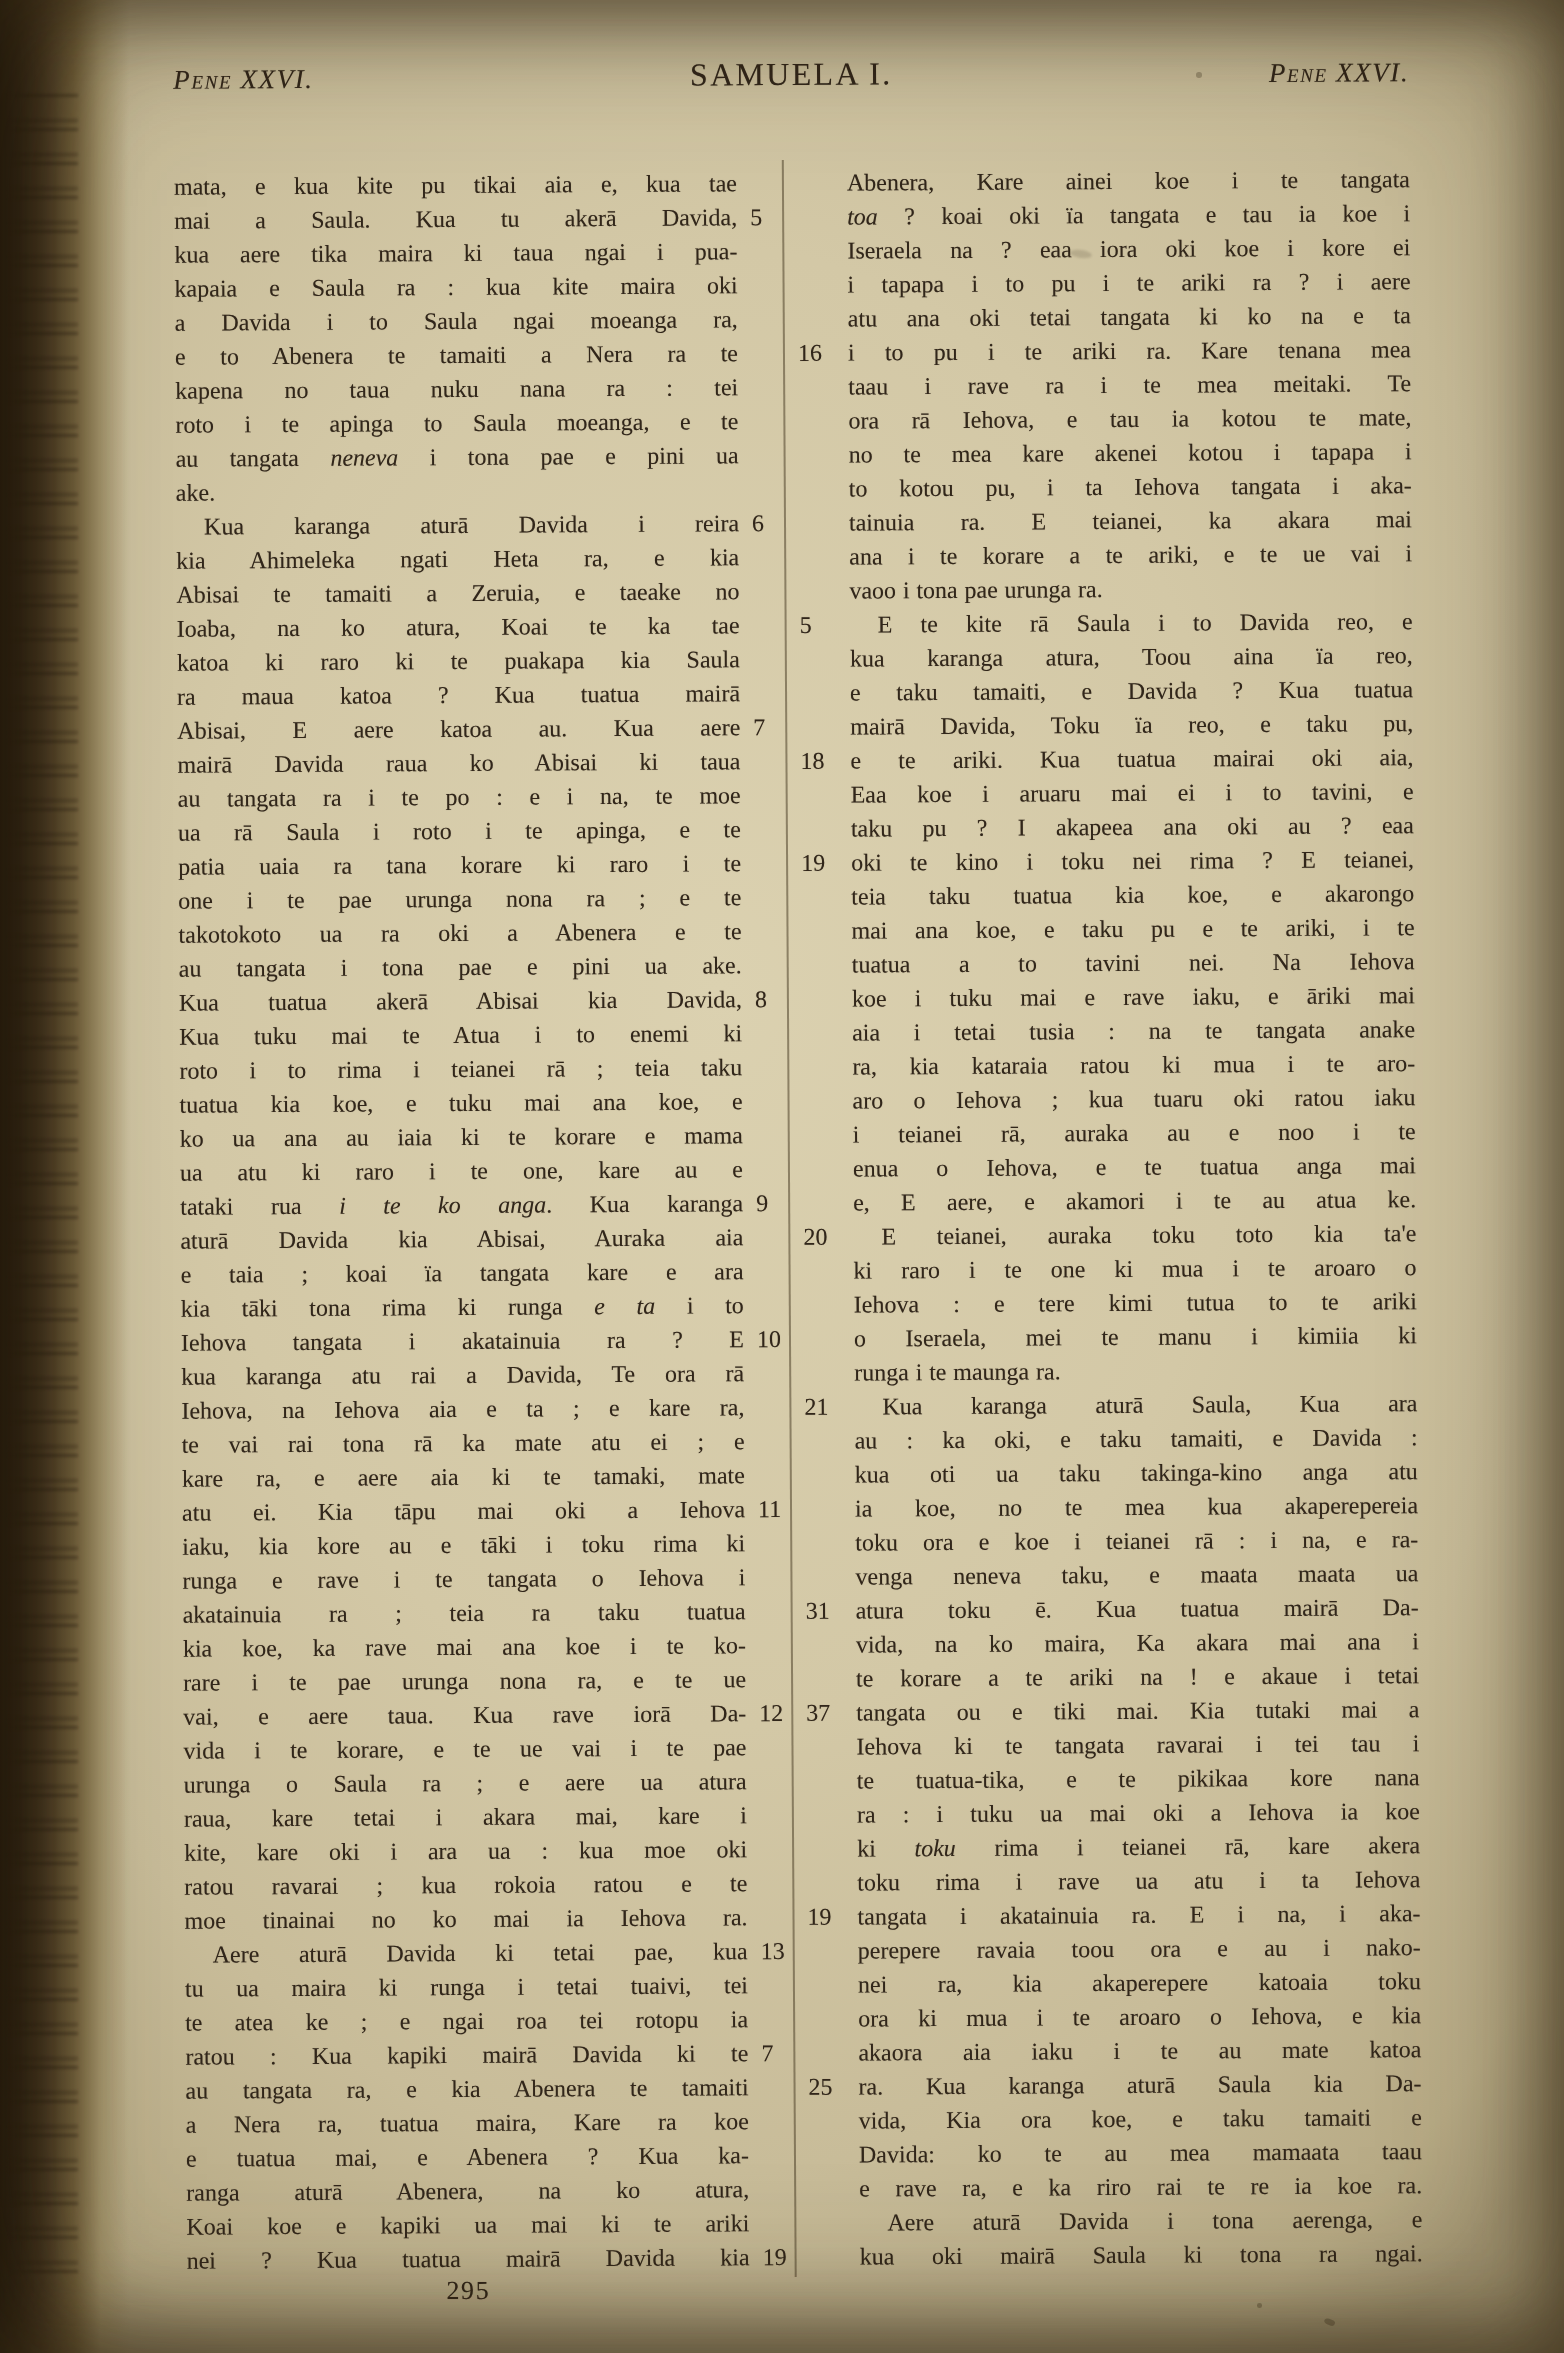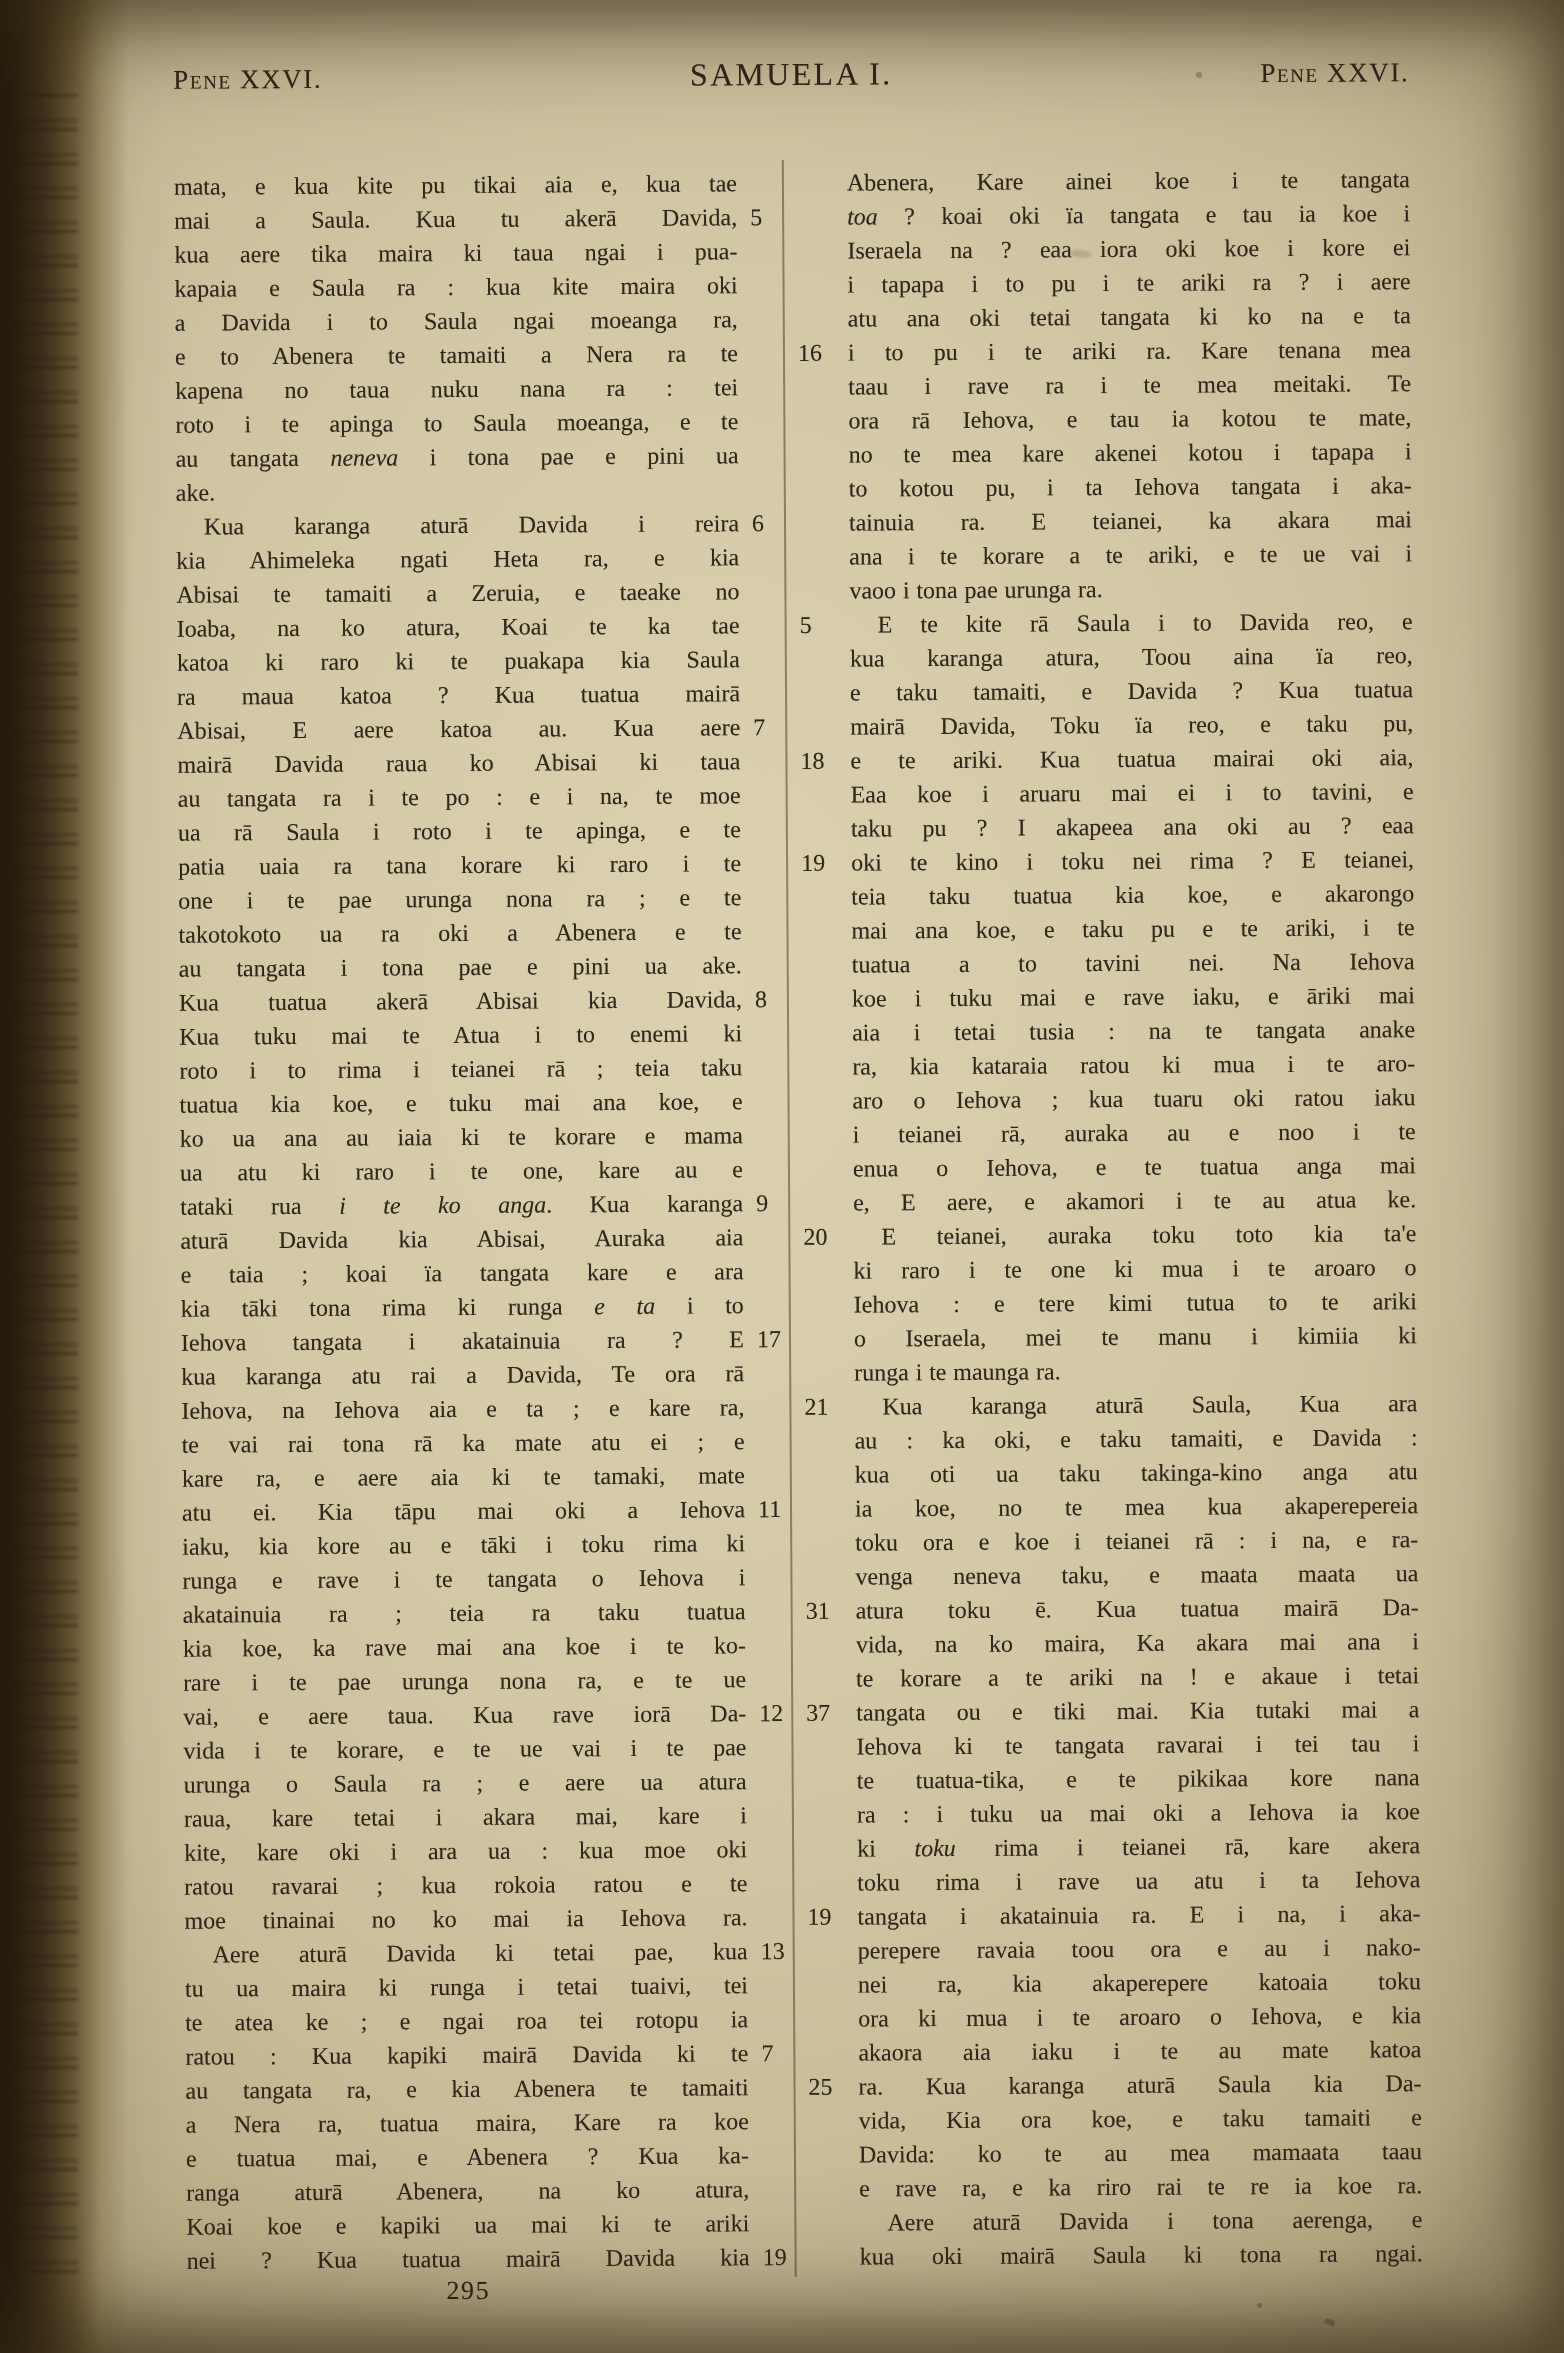--- a/index.html
+++ b/index.html
@@ -44,21 +44,21 @@
   .text-layer {
     position: absolute; inset: 0; z-index: 3;
     transform: rotate(-0.35deg);
     transform-origin: 50% 50%;
     text-shadow: 0 0 0.8px rgba(49,38,25,.35);
   }
 
   .running-head { position: absolute; top: 58px; left: 180px; width: 1236px; height: 38px; }
   .rh-side {
     position: absolute; top: 3.1px;
-    font-variant: small-caps; font-size: 27px; letter-spacing: 1.6px;
+    font-variant: small-caps; font-size: 27px; letter-spacing: 1.6px; font-style: italic;
   }
   .rh-left  { left: 0; }
   .rh-right { right: 0; }
   .rh-center {
     position: absolute; top: -1.6px; left: 0; width: 100%;
     text-align: center; font-size: 32px; letter-spacing: 2.3px;
   }
 
   .col { position: absolute; top: 166px; width: 563px; }
   #col-left  { left: 180px; }
@@ -138,21 +138,21 @@
         <div class="line"><span class="vnum vright">8</span>Kua tuatua akerā Abisai kia Davida,</div>
         <div class="line">Kua tuku mai te Atua i to enemi ki</div>
         <div class="line">roto i to rima i teianei rā ; teia taku</div>
         <div class="line">tuatua kia koe, e tuku mai ana koe, e</div>
         <div class="line">ko ua ana au iaia ki te korare e mama</div>
         <div class="line">ua atu ki raro i te one, kare au e</div>
         <div class="line"><span class="vnum vright">9</span>tataki rua <i>i te ko anga</i>. Kua karanga</div>
         <div class="line">aturā Davida kia Abisai, Auraka aia</div>
         <div class="line">e taia ; koai ïa tangata kare e ara</div>
         <div class="line">kia tāki tona rima ki runga <i>e ta</i> i to</div>
-        <div class="line"><span class="vnum vright">17</span>Iehova tangata i akatainuia ra ? E</div>
+        <div class="line"><span class="vnum vright">10</span>Iehova tangata i akatainuia ra ? E</div>
         <div class="line">kua karanga atu rai a Davida, Te ora rā</div>
         <div class="line">Iehova, na Iehova aia e ta ; e kare ra,</div>
         <div class="line">te vai rai tona rā ka mate atu ei ; e</div>
         <div class="line">kare ra, e aere aia ki te tamaki, mate</div>
         <div class="line"><span class="vnum vright">11</span>atu ei. Kia tāpu mai oki a Iehova</div>
         <div class="line">iaku, kia kore au e tāki i toku rima ki</div>
         <div class="line">runga e rave i te tangata o Iehova i</div>
         <div class="line">akatainuia ra ; teia ra taku tuatua</div>
         <div class="line">kia koe, ka rave mai ana koe i te ko-</div>
         <div class="line">rare i te pae urunga nona ra, e te ue</div>

